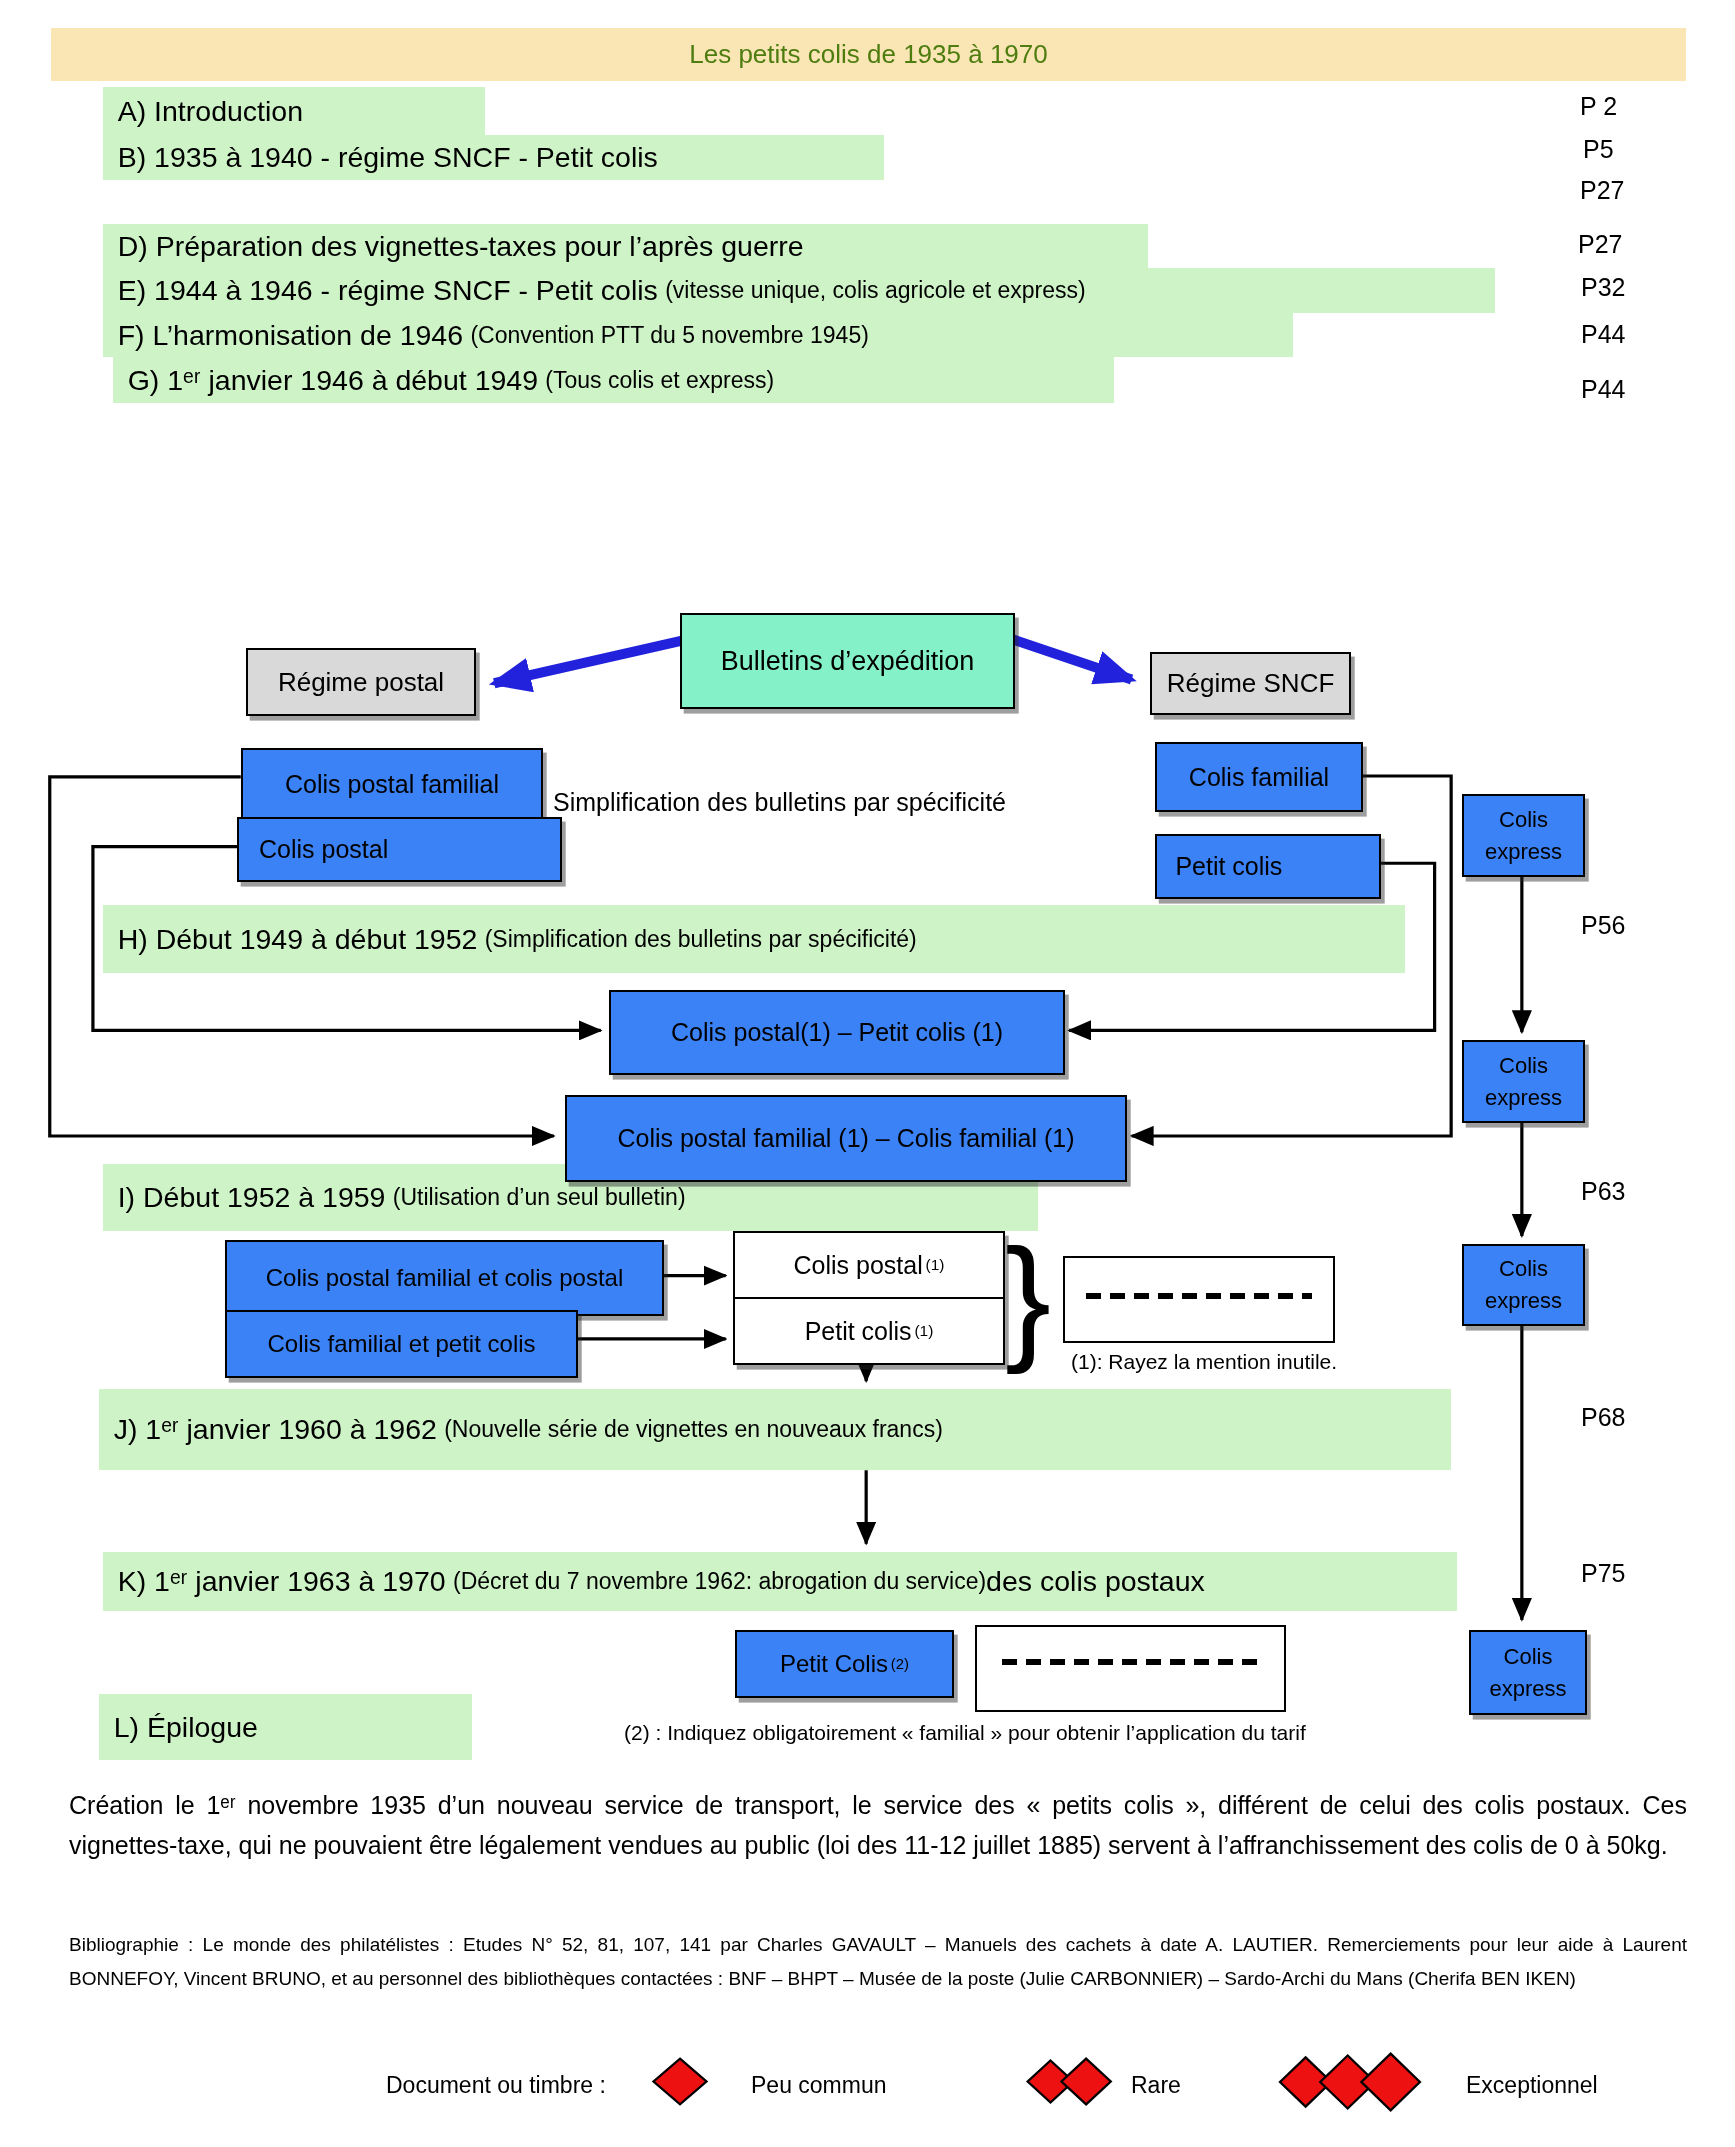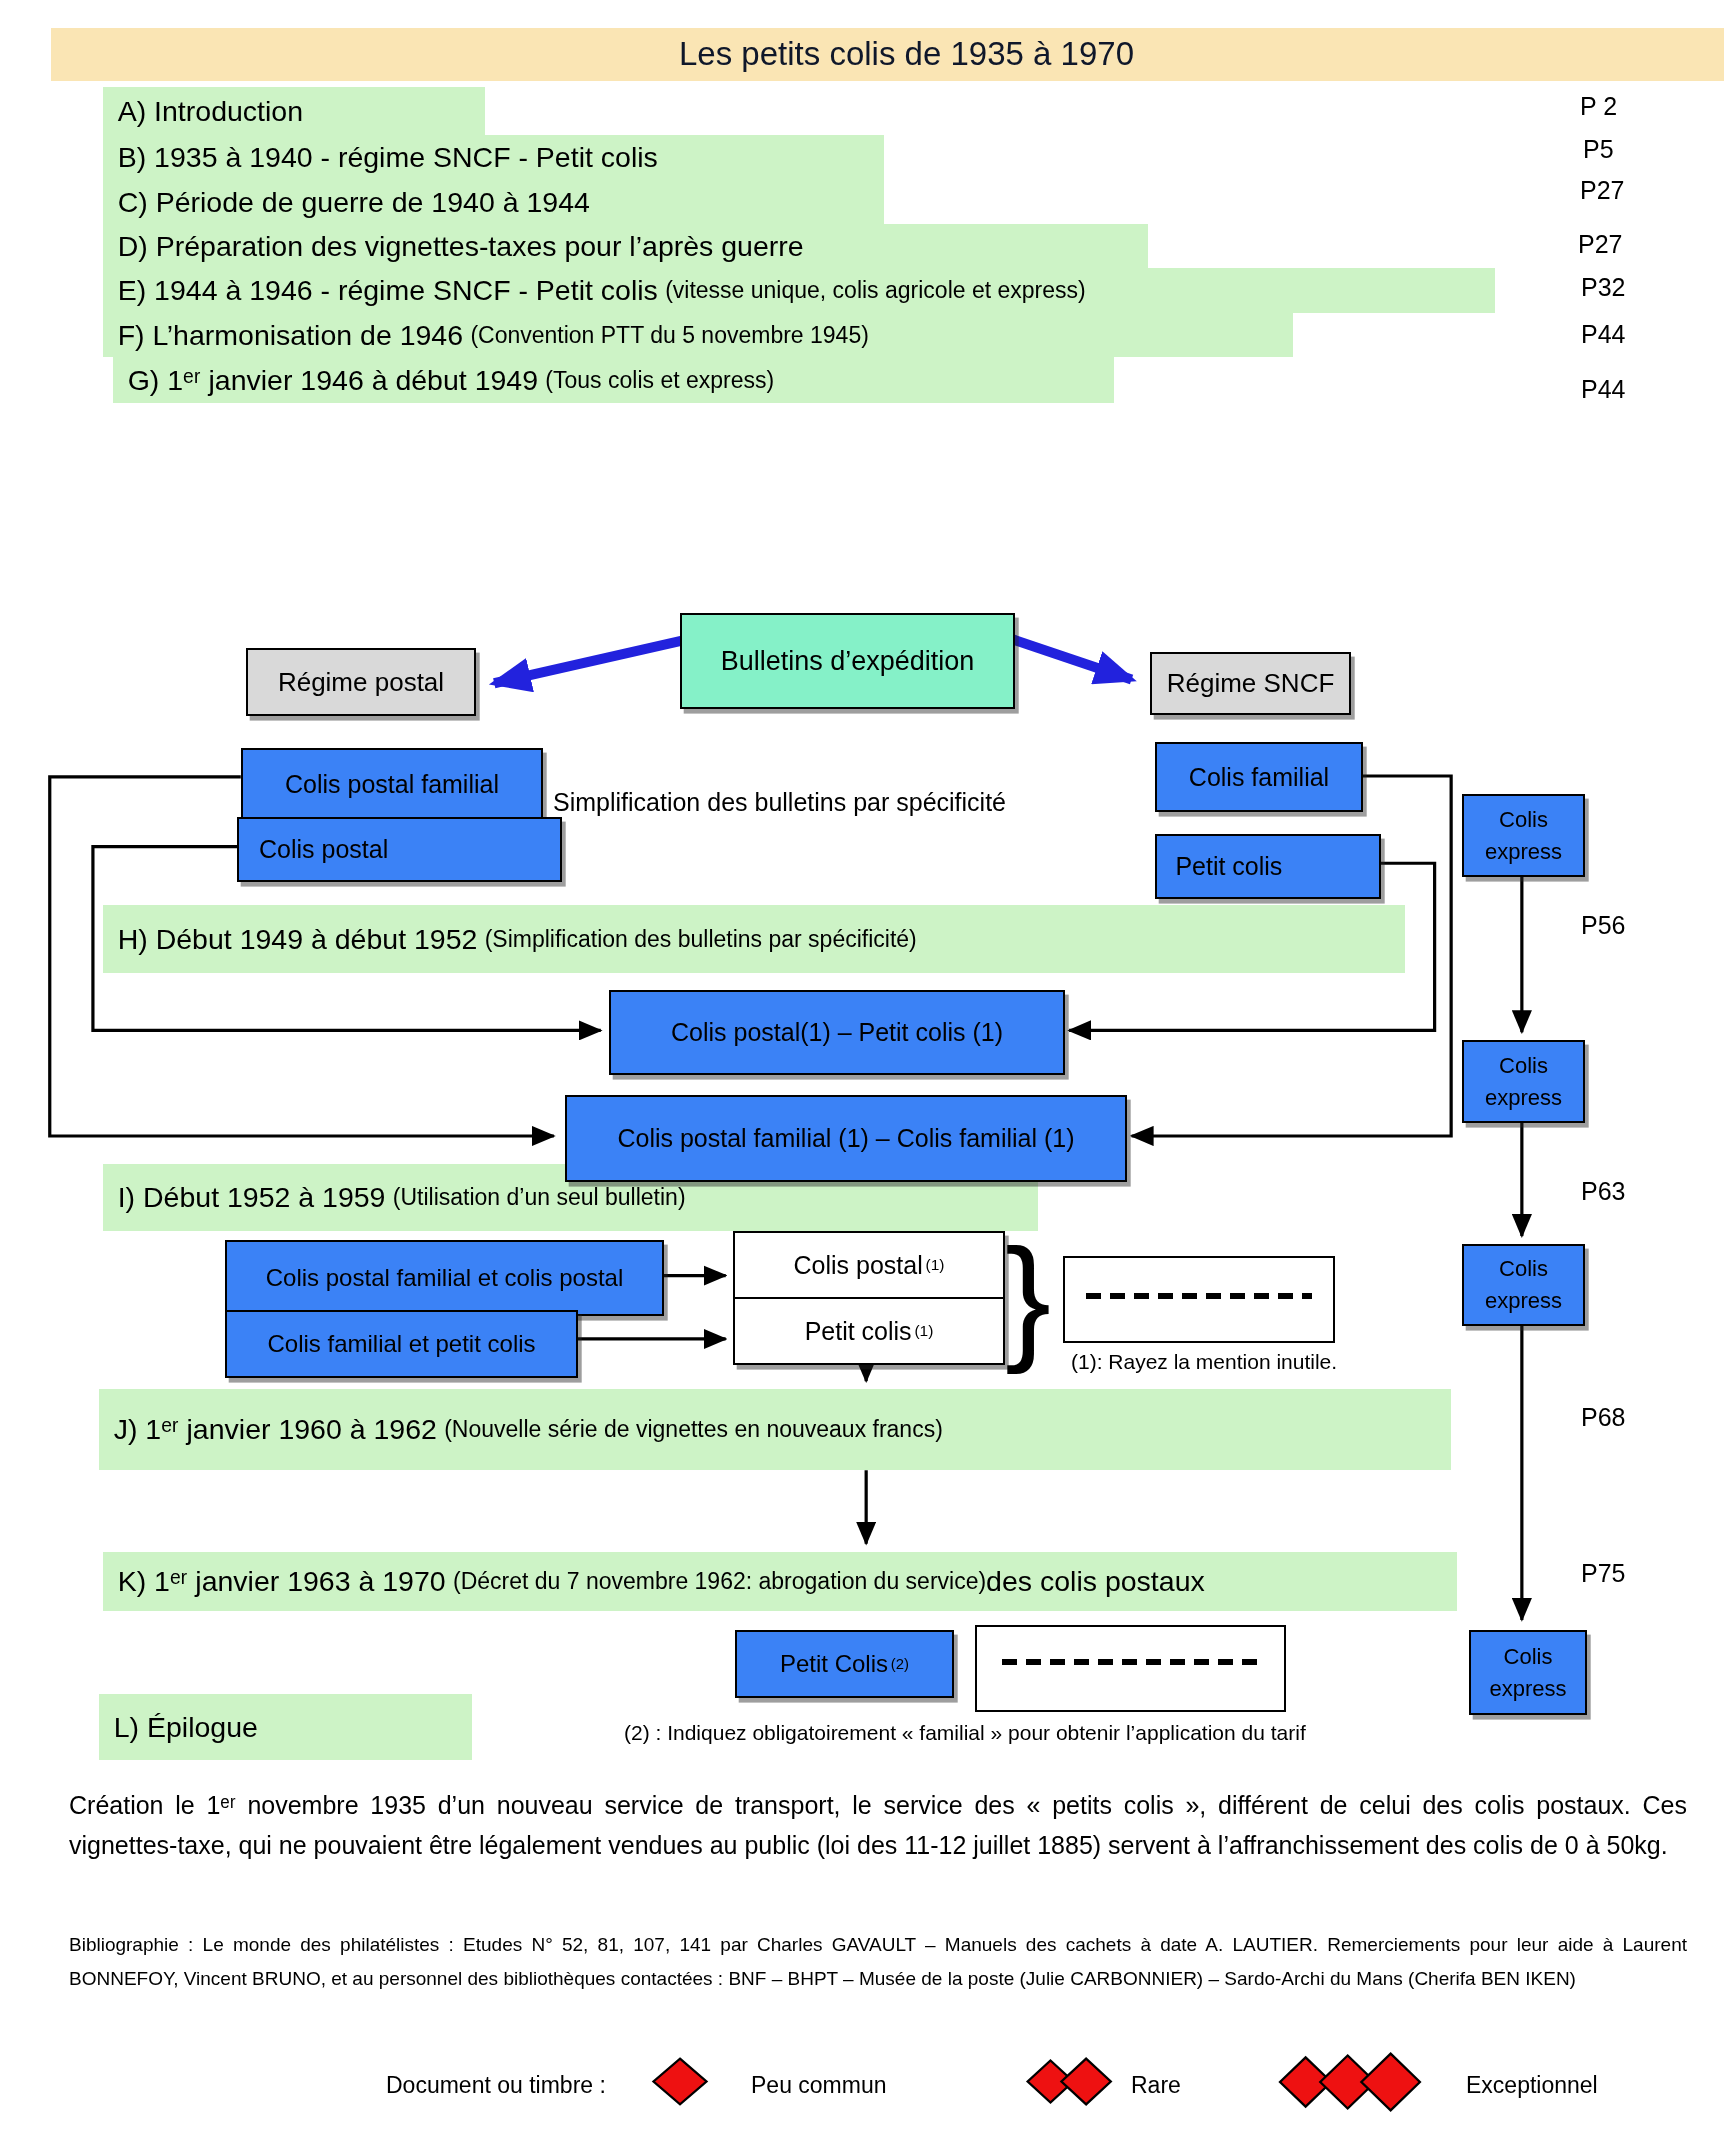--- a/index.html
+++ b/index.html
@@ -1,20 +1,20 @@
 <!DOCTYPE html>
 <html style="font-size:14.7px"><head>
 <meta charset="utf-8">
 <style>
   html,body{margin:0;padding:0;background:#ffffff;}
   .page{position:relative;width:1736px;height:2148px;background:#fff;overflow:hidden;
         font-family:"Liberation Sans","DejaVu Sans",sans-serif;color:#000;}
   .abs{position:absolute;}
   .title-banner{background:#FAE5B4;display:flex;align-items:center;justify-content:center;
-                font-size:33px;color:#0f172a;z-index:0;padding-left:38px;}
+                font-size:26px;color:#4d7c0f;z-index:0;}
   .hbar{background:#CDF3C6;display:flex;align-items:center;padding-left:14.7px;z-index:0;
         font-size:28.5px;white-space:nowrap;}
   .h-sub{font-size:23px;margin-left:7.3px;}
   .pageno{font-size:25px;z-index:2;}
   .box{position:absolute;background:#3b82f6;border:2.8px solid #000;z-index:2;
        display:flex;align-items:center;justify-content:center;text-align:center;
        font-size:25px;box-shadow:3.7px 4.6px 0 rgba(40,40,40,0.45);}
   .teal{background:#85F1C8;font-size:27px;}
   .gray{background:#D9D9D9;font-size:26px;}
   .small{font-size:22px;line-height:1.45;}
@@ -39,23 +39,20 @@
 
 <div class="page">
 
   <div class="abs title-banner" style="left:51px;top:27.5px;width:1635px;height:53px;">Les petits colis de 1935 à 1970</div>
 
   <div class="abs hbar" style="left:103px;top:87px;width:367px;height:48px;">
       <span>A) Introduction</span>
     </div>
   <div class="abs hbar" style="left:103px;top:135px;width:766px;height:45px;">
       <span>B) 1935 à 1940 - régime SNCF - Petit colis</span>
-    </div>
-  <div class="abs hbar" style="left:103px;top:180px;width:766px;height:44px;">
-      <span>C) Période de guerre de 1940 à 1944</span>
     </div>
   <div class="abs hbar" style="left:103px;top:224px;width:1030px;height:44px;">
       <span>D) Préparation des vignettes-taxes pour l’après guerre</span>
     </div>
   <div class="abs hbar" style="left:103px;top:268px;width:1377px;height:45px;">
       <span>E) 1944 à 1946 - régime SNCF - Petit colis </span>
       <span class="h-sub">(vitesse unique, colis agricole et express)</span>
     </div>
   <div class="abs hbar" style="left:103px;top:313px;width:1175px;height:44px;">
       <span>F) L’harmonisation de 1946 </span>

